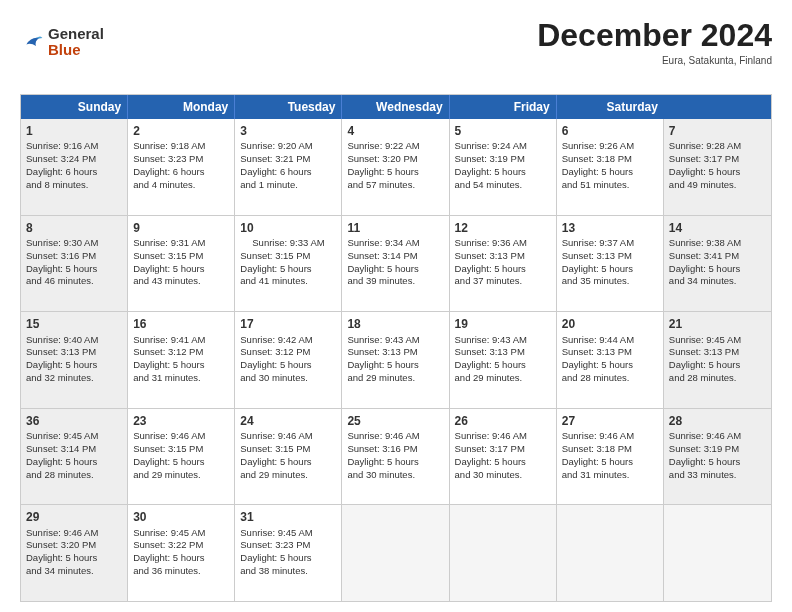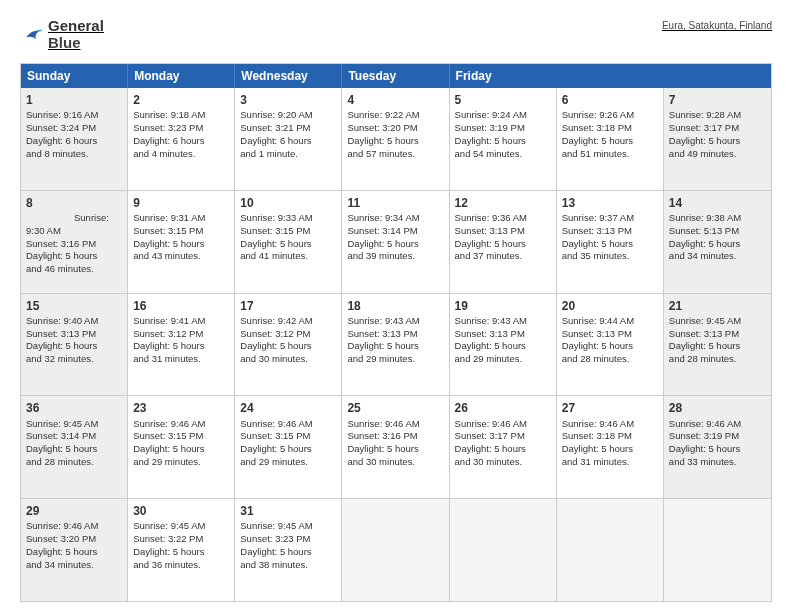--- a/index.html
+++ b/index.html
@@ -13,38 +13,37 @@
     .page {
       width: 792px;
       height: 612px;
       padding: 18px 20px 10px 20px;
       display: flex;
       flex-direction: column;
     }
     .header {
       display: flex;
       justify-content: space-between;
-      align-items: flex-start;
-      margin-bottom: 12px;
-      text-decoration: underline;
+      align-items: center;
+      margin-bottom: 28px;
     }
     .logo {
       display: flex;
       align-items: center;
       gap: 4px;
     }
     .logo-text {
       display: flex;
       flex-direction: column;
       font-size: 15px;
       font-weight: bold;
       line-height: 1.1;
     }
     .logo-general { color: #333; }
-    .logo-blue { color: #404040; }
+    .logo-blue { color: #c2410c; }
     .logo-bird {
       width: 24px;
       height: 24px;
     }
     .title-block {
       text-align: right;
     }
     .main-title {
       font-size: 32px;
       font-weight: bold;
@@ -65,21 +64,21 @@
     .cal-header-row {
       display: grid;
       grid-template-columns: repeat(7, 1fr);
       background: #2563b0;
     }
     .cal-header-cell {
       color: #fff;
       font-weight: bold;
       font-size: 12px;
       padding: 5px 6px;
-      text-align: left;
+      text-align: right;
       border-right: 1px solid #4a7fd4;
     }
     .cal-header-cell:last-child { border-right: none; }
     .cal-body {
       flex: 1;
       display: flex;
       flex-direction: column;
     }
     .cal-week {
       display: grid;
@@ -116,31 +115,33 @@
       <svg class="logo-bird" viewBox="0 0 30 30">
         <path d="M8 18 Q14 8 24 10 Q18 14 20 20 Q14 16 8 18Z" fill="#2563b0"></path>
         <path d="M20 10 Q26 6 28 10 Q24 11 20 10Z" fill="#4a9fd4"></path>
       </svg>
       <div class="logo-text">
         <span class="logo-general">General</span>
         <span class="logo-blue">Blue</span>
       </div>
     </div>
     <div class="title-block">
+      <div class="main-title">December 2024</div>
       <div class="subtitle">Eura, Satakunta, Finland</div>
     </div>
   </div>
 
   <div class="calendar">
     <div class="cal-header-row">
       <div class="cal-header-cell">Sunday</div>
       <div class="cal-header-cell">Monday</div>
+      <div class="cal-header-cell">Tuesday</div>
       <div class="cal-header-cell">Wednesday</div>
-      <div class="cal-header-cell">Tuesday</div>
       <div class="cal-header-cell">Friday</div>
+      <div class="cal-header-cell">Saturday</div>
     </div>
     <div class="cal-body" id="cal-body">
     <div class="cal-week">
           <div class="cal-cell shaded"><span class="day-num">1</span><span style="white-space: pre-line;">Sunrise: 9:16 AM
 Sunset: 3:24 PM
 Daylight: 6 hours
 and 8 minutes.</span></div>
           <div class="cal-cell"><span class="day-num">2</span><span style="white-space: pre-line;">Sunrise: 9:18 AM
 Sunset: 3:23 PM
 Daylight: 6 hours
@@ -160,46 +161,46 @@
           <div class="cal-cell"><span class="day-num">6</span><span style="white-space: pre-line;">Sunrise: 9:26 AM
 Sunset: 3:18 PM
 Daylight: 5 hours
 and 51 minutes.</span></div>
           <div class="cal-cell shaded"><span class="day-num">7</span><span style="white-space: pre-line;">Sunrise: 9:28 AM
 Sunset: 3:17 PM
 Daylight: 5 hours
 and 49 minutes.</span></div>
         </div>
         <div class="cal-week">
-          <div class="cal-cell shaded"><span class="day-num">8</span><span style="white-space: pre-line; margin-left: 48px;">Sunrise: 9:30 AM
+          <div class="cal-cell shaded"><span class="day-num">8</span><span style="white-space: pre-line;">Sunrise: 9:30 AM
 Sunset: 3:16 PM
 Daylight: 5 hours
 and 46 minutes.</span></div>
           <div class="cal-cell"><span class="day-num">9</span><span style="white-space: pre-line;">Sunrise: 9:31 AM
 Sunset: 3:15 PM
 Daylight: 5 hours
 and 43 minutes.</span></div>
-          <div class="cal-cell"><span class="day-num">10</span><span style="white-space: pre-line;">Sunrise: 9:33 AM
+          <div class="cal-cell"><span class="day-num">10</span><span style="white-space: pre-line; margin-left: 12px;">Sunrise: 9:33 AM
 Sunset: 3:15 PM
 Daylight: 5 hours
 and 41 minutes.</span></div>
           <div class="cal-cell"><span class="day-num">11</span><span style="white-space: pre-line; text-align: center;">Sunrise: 9:34 AM
 Sunset: 3:14 PM
 Daylight: 5 hours
 and 39 minutes.</span></div>
           <div class="cal-cell"><span class="day-num">12</span><span style="white-space: pre-line;">Sunrise: 9:36 AM
 Sunset: 3:13 PM
 Daylight: 5 hours
 and 37 minutes.</span></div>
           <div class="cal-cell"><span class="day-num">13</span><span style="white-space: pre-line;">Sunrise: 9:37 AM
 Sunset: 3:13 PM
 Daylight: 5 hours
 and 35 minutes.</span></div>
           <div class="cal-cell shaded"><span class="day-num">14</span><span style="white-space: pre-line;">Sunrise: 9:38 AM
-Sunset: 5:13 PM
+Sunset: 3:41 PM
 Daylight: 5 hours
 and 34 minutes.</span></div>
         </div>
         <div class="cal-week">
           <div class="cal-cell shaded"><span class="day-num">15</span><span style="white-space: pre-line;">Sunrise: 9:40 AM
 Sunset: 3:13 PM
 Daylight: 5 hours
 and 32 minutes.</span></div>
           <div class="cal-cell"><span class="day-num">16</span><span style="white-space: pre-line;">Sunrise: 9:41 AM
 Sunset: 3:12 PM

